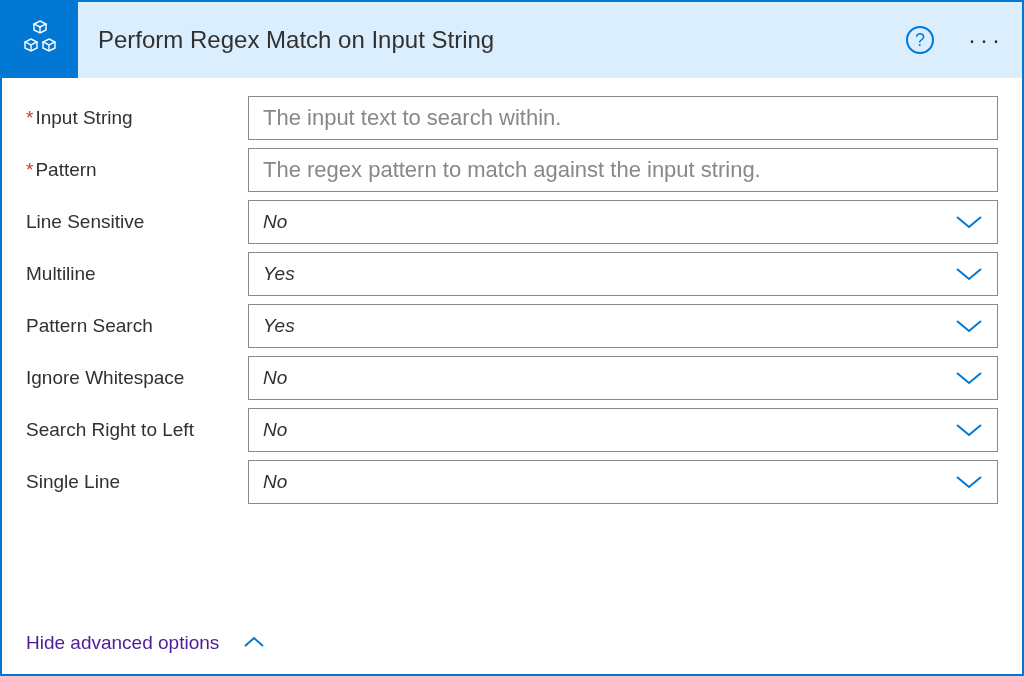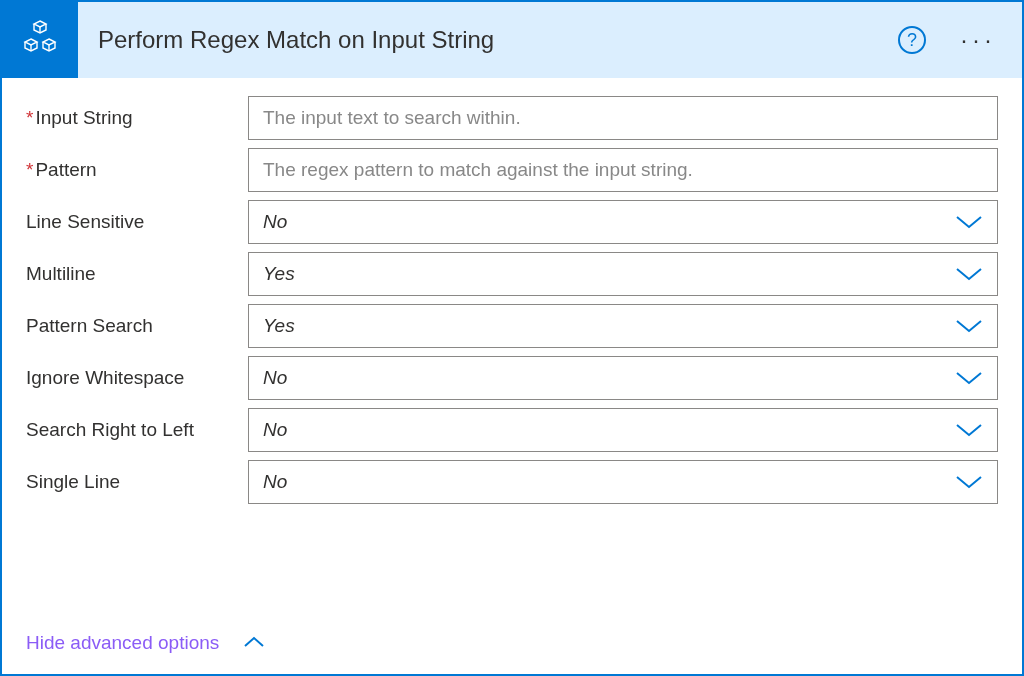--- a/index.html
+++ b/index.html
@@ -14,21 +14,21 @@
       border: 2px solid #0078d4;
       background: #fff;
       display: flex;
       flex-direction: column;
     }
     .header {
       height: 76px;
       background: #dbeefe;
       display: flex;
       align-items: center;
-      padding-right: 20px;
+      padding-right: 12px;
     }
     .header-icon-box {
       width: 76px;
       height: 76px;
       background: #0078d4;
       display: flex;
       align-items: center;
       justify-content: center;
       flex-shrink: 0;
     }
@@ -80,21 +80,21 @@
     }
     .req { color: #d13438; margin-right: 2px; }
     .form-field {
       flex: 1;
     }
     .text-input {
       width: 100%;
       height: 44px;
       border: 1px solid #8a8886;
       padding: 0 14px;
-      font-size: 19px;
+      font-size: 22px;
       font-family: inherit;
       color: #323130;
       outline: none;
       background: #fff;
     }
     .text-input::placeholder { color: #888; }
     .select-box {
       width: 100%;
       height: 44px;
       border: 1px solid #8a8886;
@@ -113,21 +113,21 @@
     .chevron {
       width: 28px; height: 16px;
       display: flex; align-items: center; justify-content: center;
     }
     .chevron svg { width: 28px; height: 16px; }
     .advanced-toggle {
       margin: 26px 0 0 0;
       padding: 0 24px 20px 24px;
     }
     .advanced-link {
-      color: #8b5cf6;
+      color: #4c1d95;
       font-size: 19px;
       cursor: pointer;
       display: inline-flex;
       align-items: center;
       gap: 24px;
     }
     .chev-up svg { width: 22px; height: 14px; }
   </style>
 </head>
 <body>

